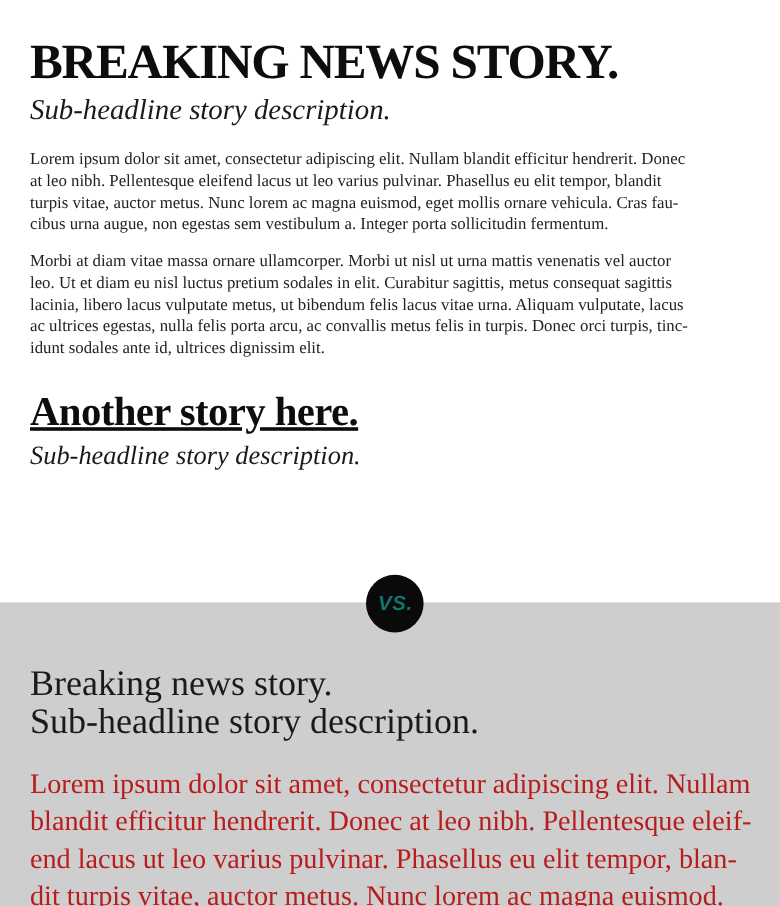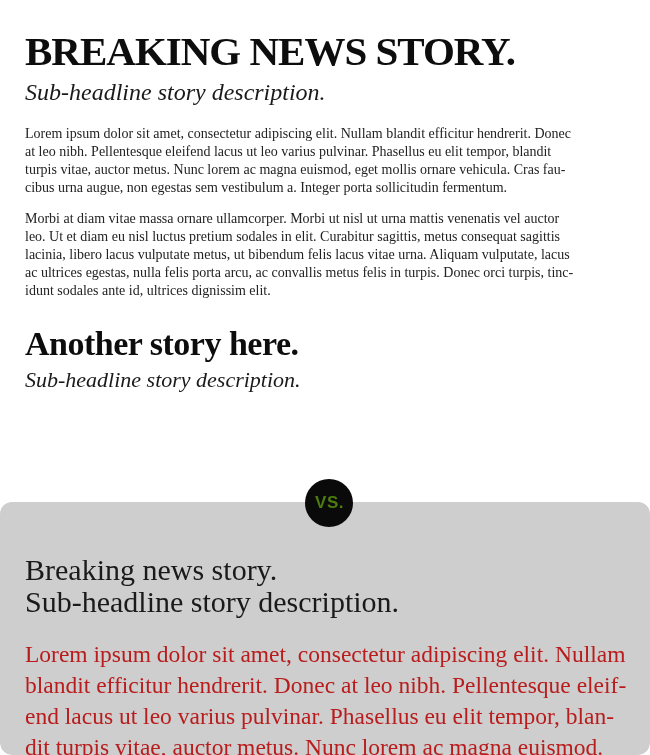--- a/index.html
+++ b/index.html
@@ -1,15 +1,15 @@
 <!DOCTYPE html>
 <html><head>
 <meta charset="utf-8">
 <style>
-  * { margin: 0; padding: 0; box-sizing: border-box; border-radius: 12px; }
+  * { margin: 0; padding: 0; box-sizing: border-box; }
   html, body { width: 650px; height: 755px; }
   body {
     font-family: "Liberation Serif", serif;
     background: #ffffff;
     overflow: hidden;
     position: relative;
   }
 
   .top-section {
     height: 502px;
@@ -41,20 +41,21 @@
   .para-1 { margin-top: 18px; }
   .para-2 { margin-top: 13px; font-family: Liberation Serif, serif; }
 
   .headline-2 {
     font-size: 34px;
     line-height: 40px;
     font-weight: bold;
     letter-spacing: -0.5px;
     color: #0d0d0d;
     margin-top: 24px;
+    text-decoration: underline;
   }
   .subheadline-2 {
     font-size: 22px;
     line-height: 28px;
     font-style: italic;
     color: #1a1a1a;
     margin-top: 2px;
   }
   .para-3 { margin-top: 8px; }
 
@@ -87,23 +88,24 @@
     border-radius: 50%;
     background: #0a0a0a;
     display: flex;
     align-items: center;
     justify-content: center;
   }
   .vs-label {
     font-family: "Liberation Sans", sans-serif;
     font-size: 17px;
     font-weight: bold;
-    color: #4d7c0f;
+    color: #0f766e;
     letter-spacing: 0.5px;
     padding-left: 1px;
+    font-style: italic;
   }
 </style>
 </head>
 <body>
 
 <div class="top-section">
   <h1 class="headline-1">BREAKING NEWS STORY.</h1>
   <div class="subheadline-1">Sub-headline story description.</div>
   <p class="para para-1">Lorem ipsum dolor sit amet, consectetur adipiscing elit. Nullam blandit efficitur hendrerit. Donec
 at leo nibh. Pellentesque eleifend lacus ut leo varius pulvinar. Phasellus eu elit tempor, blandit

